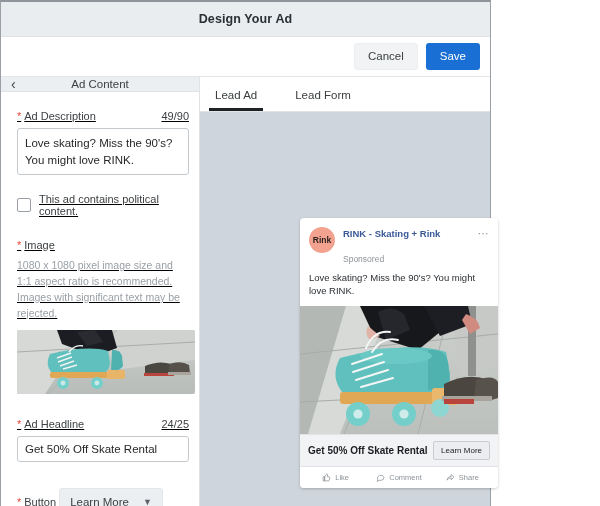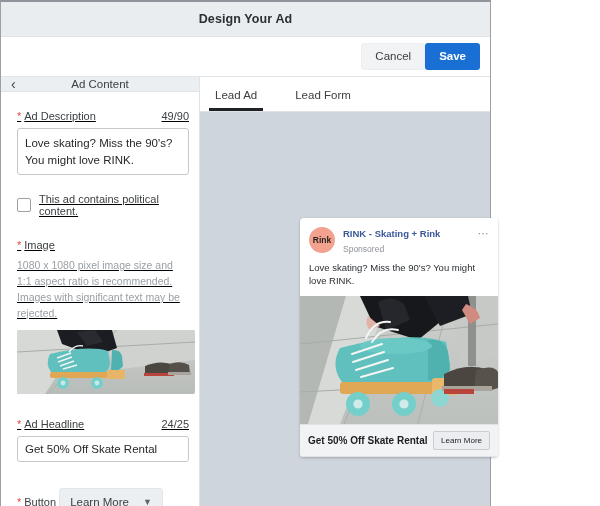--- a/index.html
+++ b/index.html
@@ -27,34 +27,34 @@
   .titlebar-text {
     font-size: 12.5px; font-weight: bold; color: #2b3034;
     letter-spacing: .1px;
   }
 
   
   .actionbar {
     height: 40px;
     background: #ffffff;
     display: flex; align-items: center; justify-content: flex-end;
-    padding-right: 10px; gap: 0;
+    padding-right: 10px; gap: 8px;
     border-bottom: 1px solid #e3e6e8;
   }
   .btn {
     font-family: "Liberation Sans", sans-serif;
     font-size: 11.5px;
     border-radius: 3px;
     padding: 6px 13px;
     cursor: pointer;
     border: 1px solid transparent;
     line-height: 1.1;
   }
   .btn-cancel { background: #f1f3f4; color: #3c4043; border-color: #eceff1; }
-  .btn-save   { background: #1a6fd4; color: #ffffff; font-weight: bold; }
+  .btn-save   { background: #1a6fd4; color: #ffffff; font-weight: normal; }
 
   
   .body {
     display: flex;
     height: 430px;
   }
 
   
   .sidebar {
     width: 199px;
@@ -190,21 +190,21 @@
   }
   .avatar {
     width: 26px; height: 26px; border-radius: 50%;
     background: #f2a28f;
     display: flex; align-items: center; justify-content: center;
     font-size: 8.5px; font-weight: bold; color: #2b2320;
     flex: none;
   }
   .card-head-txt { flex: 1; line-height: 1.25; padding-top: 1px; }
   .brand { font-size: 9.5px; font-weight: bold; color: #3b5998; }
-  .sponsored { font-size: 8.5px; color: #8d9297; margin-top: 4px; }
+  .sponsored { font-size: 8.5px; color: #8d9297; margin-top: 14px; }
   .dots {
     font-size: 11px; color: #8d9297; letter-spacing: .5px;
     cursor: pointer; line-height: 1; padding-top: 1px;
   }
   .card-body-text {
     padding: 0 9px 8px 9px;
     font-size: 9.5px; color: #2b2f33; line-height: 1.45;
   }
   .card-img { width: 100%; height: 128px; position: relative; overflow: hidden; }
 
@@ -413,18 +413,38 @@
             <rect x="142" y="90" width="50" height="5" fill="#a8a49c"></rect>
             <rect x="144" y="93" width="30" height="5" fill="#b8443c"></rect>
           </svg>
         </div>
 
         <div class="cta-row">
           <span class="cta-headline">Get 50% Off Skate Rental</span>
           <button class="cta-btn">Learn More</button>
         </div>
 
+        <div class="social-row">
+          <div class="social-item">
+            <svg width="9" height="9" viewBox="0 0 24 24" fill="none" stroke="#8d9297" stroke-width="2">
+              <path d="M7 10v11H3V10zM7 10l5-7a2 2 0 0 1 3 2l-1 5h5a2 2 0 0 1 2 2l-2 7a2 2 0 0 1-2 2H7z"></path>
+            </svg>
+            <span>Like</span>
+          </div>
+          <div class="social-item">
+            <svg width="9" height="9" viewBox="0 0 24 24" fill="none" stroke="#8d9297" stroke-width="2">
+              <path d="M21 11.5a8 8 0 0 1-8 8H8l-5 3 1.5-4.5A8 8 0 1 1 21 11.5z"></path>
+            </svg>
+            <span>Comment</span>
+          </div>
+          <div class="social-item">
+            <svg width="9" height="9" viewBox="0 0 24 24" fill="none" stroke="#8d9297" stroke-width="2">
+              <path d="M3 19c0-7 6-10 11-10V4l7 7-7 7v-5c-5 0-9 2-11 6z"></path>
+            </svg>
+            <span>Share</span>
+          </div>
+        </div>
 
       </div>
     </div>
 
   </div>
 </div>
 
 </body></html>

